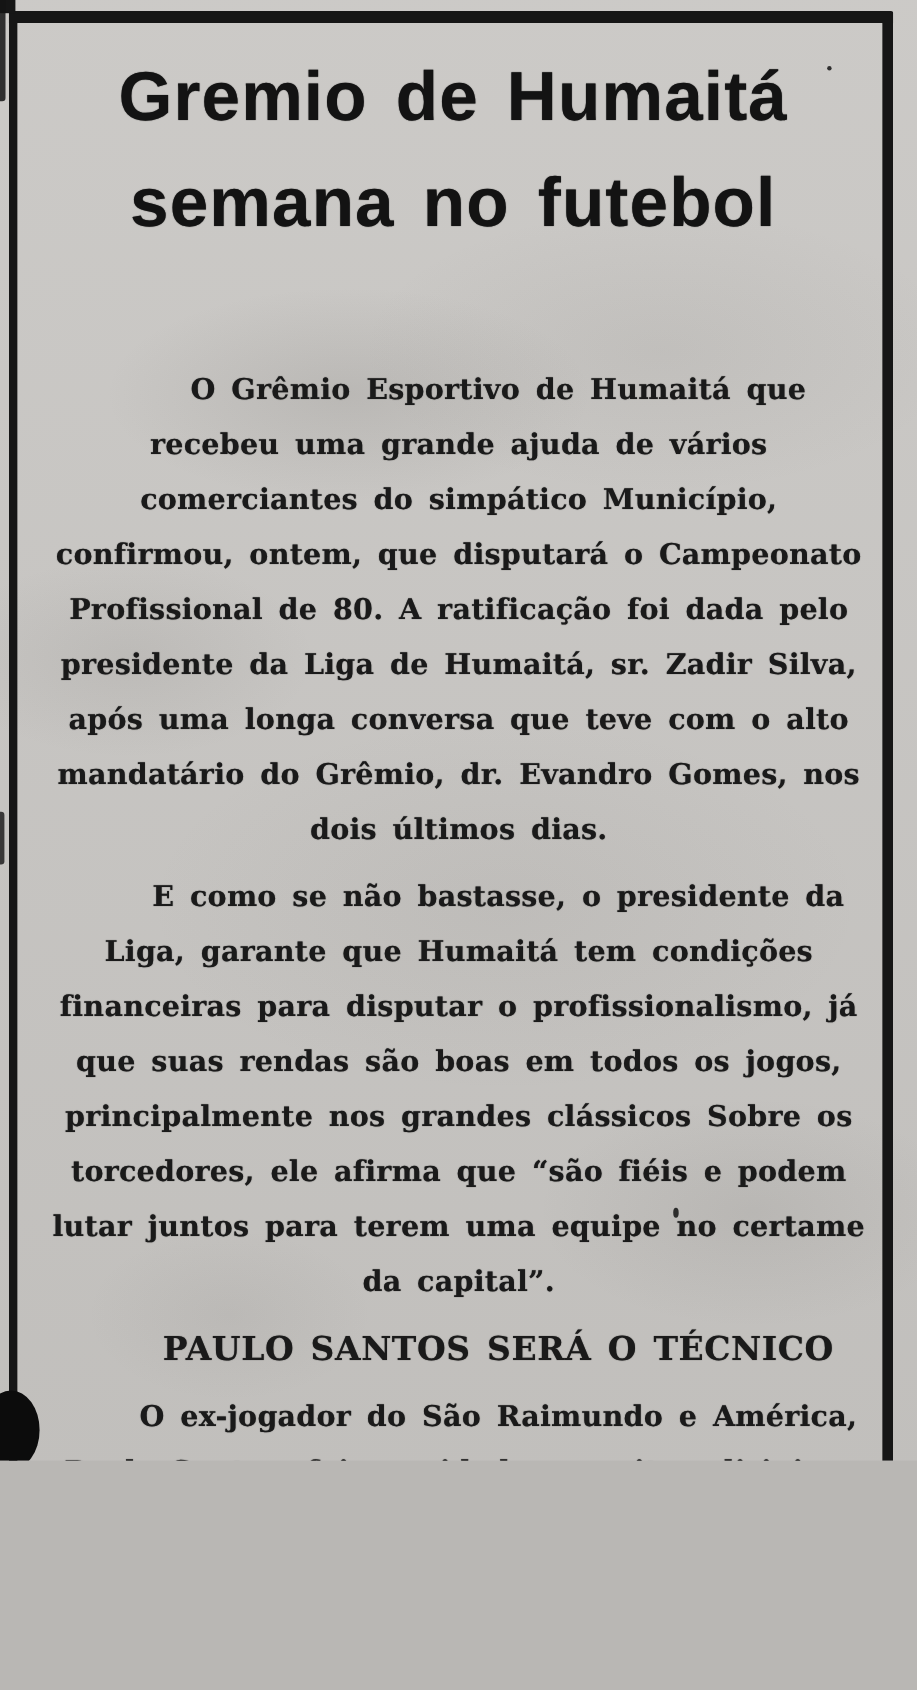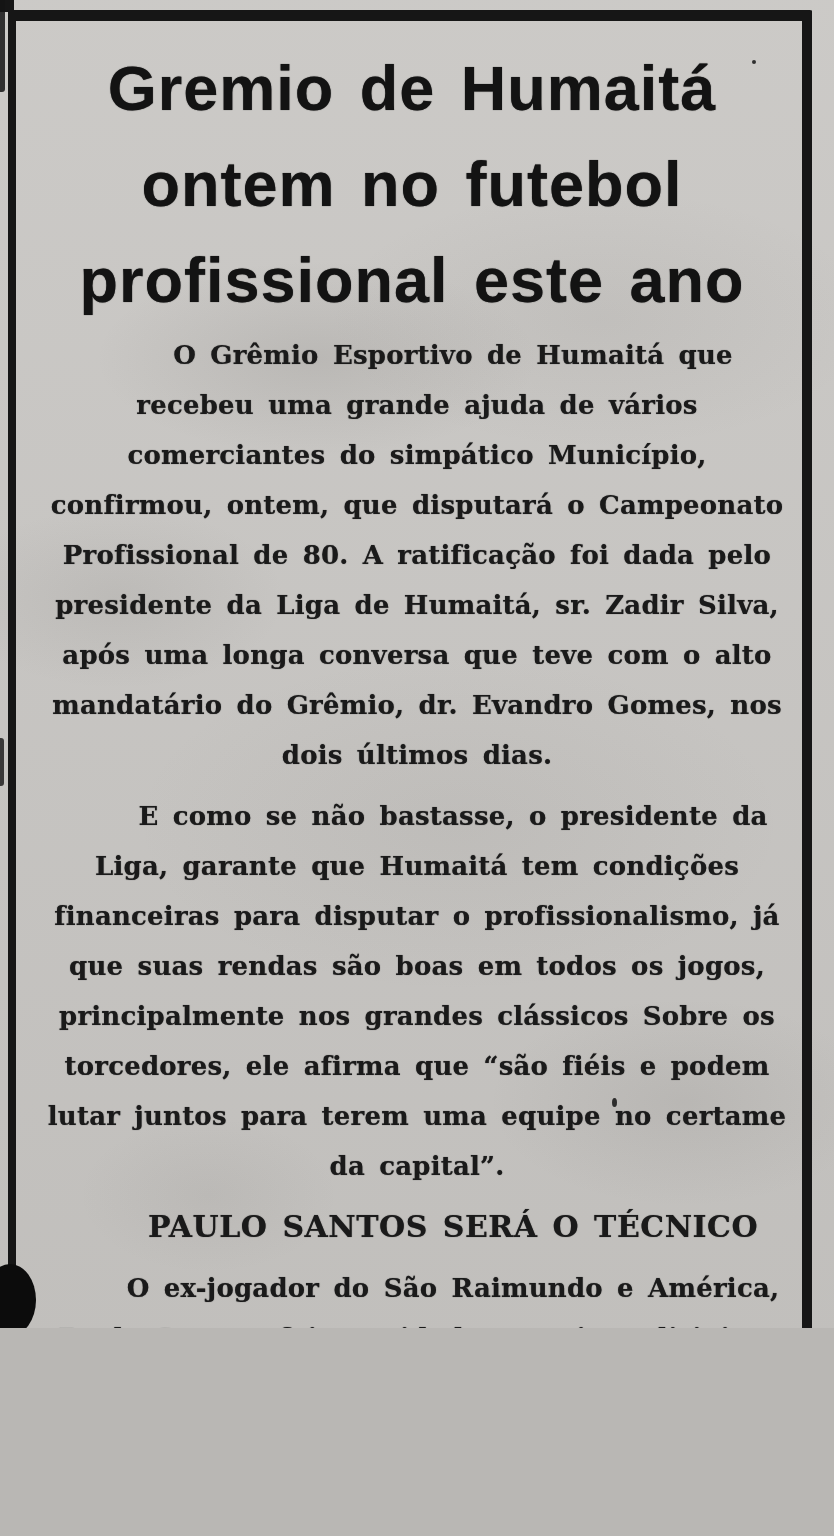--- a/index.html
+++ b/index.html
@@ -110,22 +110,21 @@
 
 <div class="page">
 
   <div class="frame"></div>
   <div class="corner-nub"></div>
   <div class="edge-sliver-top"></div>
   <div class="edge-sliver-mid"></div>
 
   <div class="headline">
     <div>Gremio de Humaitá</div>
-    <div>ontem no futebol</div>
-    <div>profissional este ano</div>
+    <div>semana no futebol</div>
   </div>
 
   <div class="article-body">
     <p>O Grêmio Esportivo de Humaitá que recebeu uma grande ajuda de vários comerciantes do simpático Município, confirmou, ontem, que disputará o Campeonato Profissional de 80. A ratificação foi dada pelo presidente da Liga de Humaitá, sr. Zadir Silva, após uma longa conversa que teve com o alto mandatário do Grêmio, dr. Evandro Gomes, nos dois últimos dias.</p>
     <p>E como se não bastasse, o presidente da Liga, garante que Humaitá tem condições  financeiras para disputar o profissionalismo, já que suas rendas são boas em todos os jogos, principalmente nos grandes clássicos Sobre os torcedores, ele afirma que “são fiéis e podem lutar juntos para terem uma equipe no certame da capital”.</p>
     <p class="subheading">PAULO SANTOS SERÁ O TÉCNICO</p>
     <p>O ex-jogador do São Raimundo e América, Paulo Santos, foi convidado e aceitou dirigir a equipe do Grêmio da cidade de Humaitá. No. final desta semana, ele viaja para a simpática cidade, a fim de acertar as bases salarial de seu contrato. Paulo Santos está emocionado por ter sido o preferido da equipe interiorana, que ostenta atualmente o título de campeão de Humaitá</p>
   </div>
 
   <div class="ink-blob"></div>

